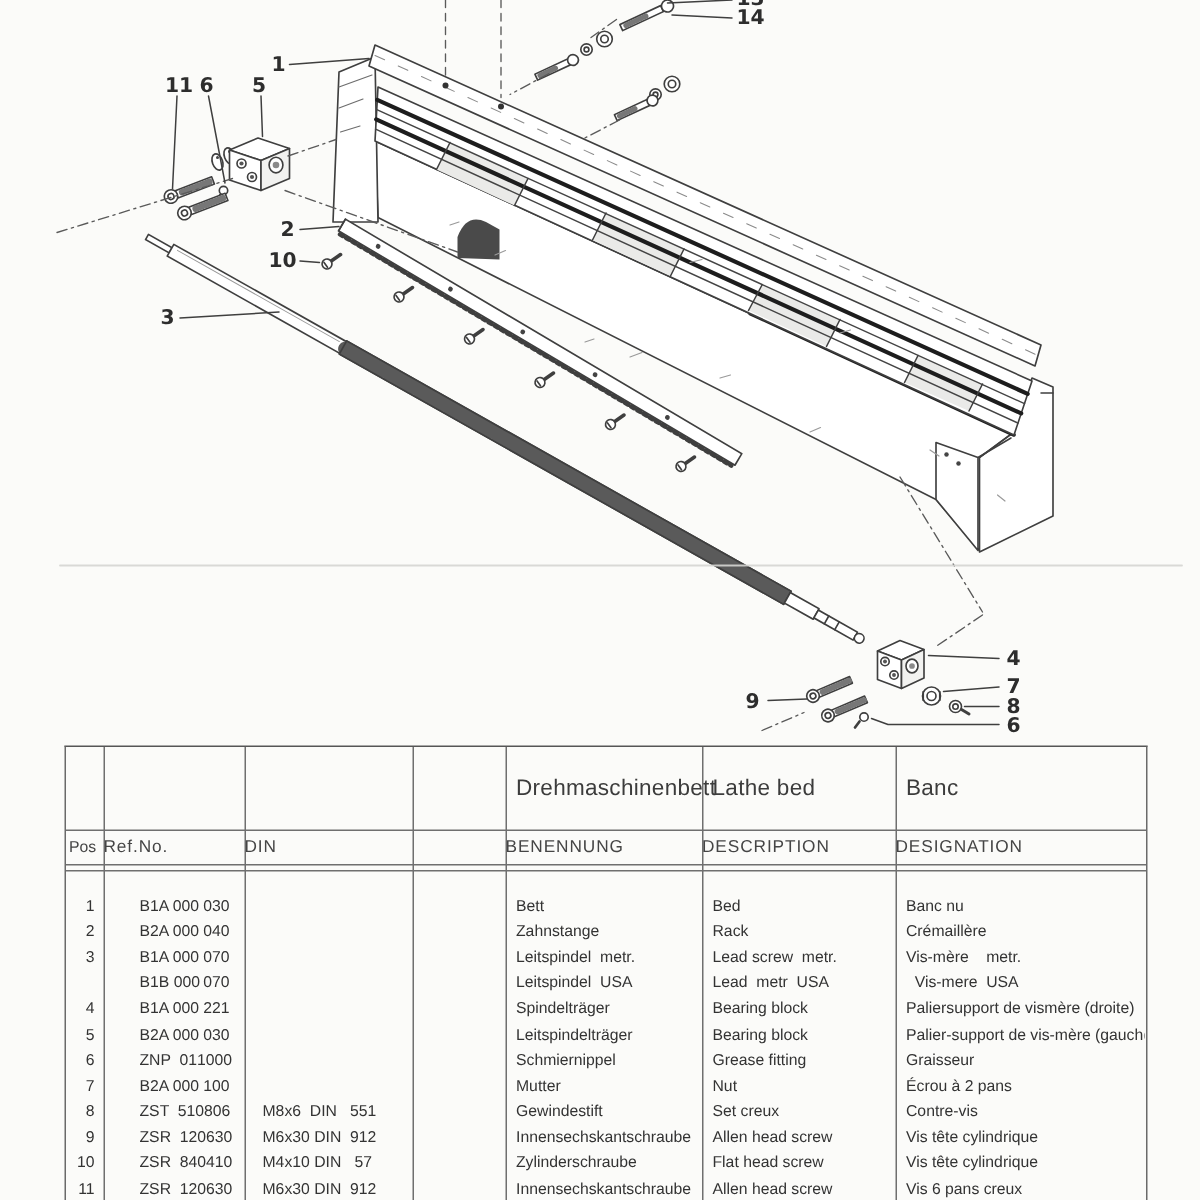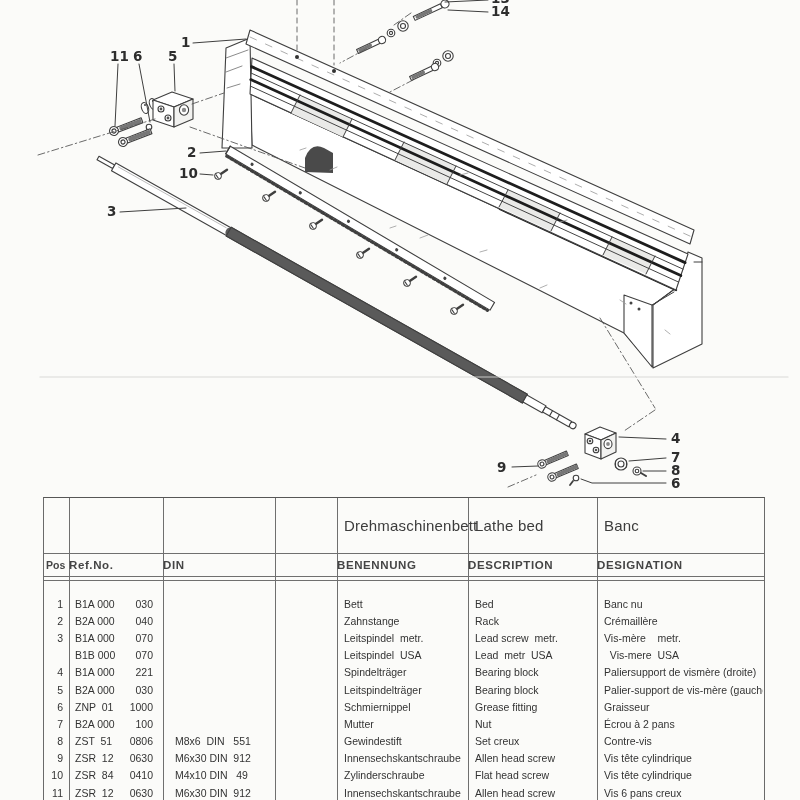--- a/index.html
+++ b/index.html
@@ -8,28 +8,28 @@
   .diagram{position:absolute;left:0;top:0;}
   svg text.callout{font-family:"DejaVu Sans", sans-serif;font-weight:bold;font-size:13.5px;fill:#2d2d2d;}
   
   .parts-table{position:absolute;left:43px;top:497px;width:720px;height:303px;
      border-top:1.5px solid #565656;border-left:1.3px solid #6a6a6a;border-right:1.3px solid #6a6a6a;}
   .vline{position:absolute;top:0;bottom:0;width:0;border-left:1.1px solid #6f6f6f;}
   .hline{position:absolute;left:0;right:0;height:0;border-top:1.1px solid #6f6f6f;}
   .grid-row{display:grid;grid-template-columns:25px 94px 112px 62px 131px 129px 166px;}
   .group-row{position:absolute;left:0;right:0;top:0;height:55px;align-items:center;}
   .group-row .gcell{font-size:15px;color:#3c3c3c;padding-left:7px;letter-spacing:.2px;}
-  .head-row{position:absolute;left:0;right:0;top:55px;height:23px;align-items:center;font-weight:bold;}
+  .head-row{position:absolute;left:0;right:0;top:55px;height:23px;align-items:center;}
   .head-row .hcell{font-size:11.5px;color:#454545;letter-spacing:.6px;}
   .head-row .hc-pos{font-size:10.5px;text-align:left;padding-left:2px;letter-spacing:0;}
   .dbl{position:absolute;left:0;right:0;top:78px;height:3px;border-top:1.1px solid #6f6f6f;border-bottom:1.1px solid #6f6f6f;}
   .tbody{position:absolute;left:0;right:0;top:82px;bottom:0;padding-top:15px;}
   .trow{height:17.2px;align-items:center;font-size:10.5px;color:#333;}
   .c-pos{text-align:right;padding-right:6px;}
-  .c-ref{display:flex;justify-content:space-between;padding-left:6px;padding-right:10px;white-space:pre;}
+  .c-ref{display:flex;justify-content:space-between;padding-left:24px;padding-right:10px;white-space:pre;}
   .c-din{padding-left:12px;white-space:pre;}
   .c-ben,.c-desc,.c-desig{padding-left:7px;white-space:pre;overflow:hidden;}
 </style>
 </head>
 <body>
 
 <div class="page">
 
 <svg class="diagram" width="800" height="497" viewBox="0 0 800 497">
   <g stroke="#3f3f3f" stroke-width="1.1" fill="none" stroke-linejoin="round" stroke-linecap="round">
@@ -413,21 +413,21 @@
     <div class="c-ref"><span>ZSR  12</span><span>0630</span></div>
     <div class="c-din">M6x30 DIN  912</div>
     <div class="c-empty"></div>
     <div class="c-ben">Innensechskantschraube</div>
     <div class="c-desc">Allen head screw</div>
     <div class="c-desig">Vis tête cylindrique</div>
   </div>
         <div class="grid-row trow">
     <div class="c-pos">10</div>
     <div class="c-ref"><span>ZSR  84</span><span>0410</span></div>
-    <div class="c-din">M4x10 DIN   49</div>
+    <div class="c-din">M4x10 DIN   57</div>
     <div class="c-empty"></div>
     <div class="c-ben">Zylinderschraube</div>
     <div class="c-desc">Flat head screw</div>
     <div class="c-desig">Vis tête cylindrique</div>
   </div>
         <div class="grid-row trow">
     <div class="c-pos">11</div>
     <div class="c-ref"><span>ZSR  12</span><span>0630</span></div>
     <div class="c-din">M6x30 DIN  912</div>
     <div class="c-empty"></div>

